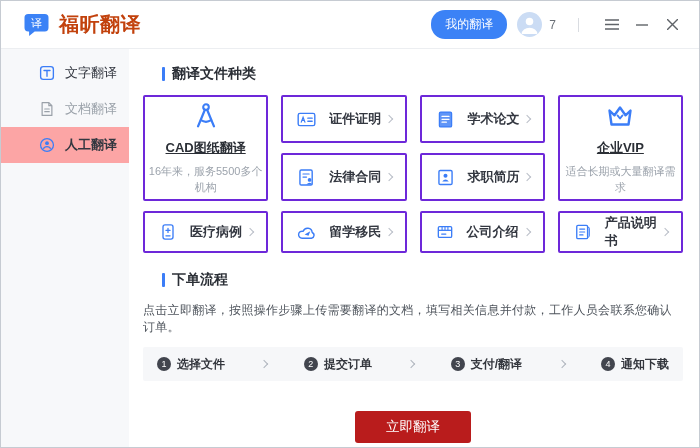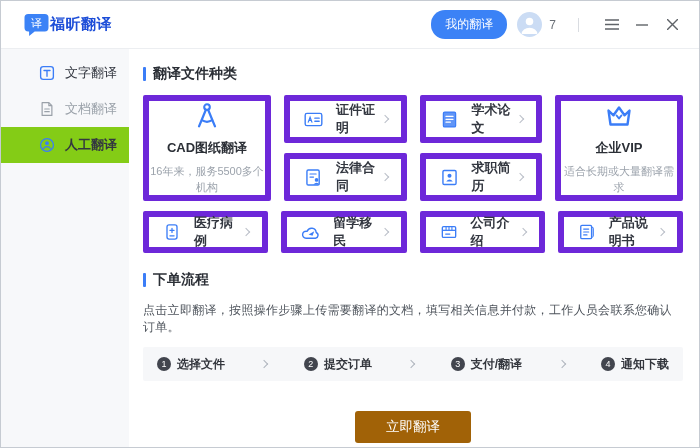--- a/index.html
+++ b/index.html
@@ -2,61 +2,61 @@
 <html><head>
 <meta charset="utf-8">
 <style>
   * { margin:0; padding:0; box-sizing:border-box; }
   html,body { width:700px; height:448px; background:#fff; font-family:"Liberation Sans","DejaVu Sans",sans-serif; }
   .window { width:700px; height:448px; background:#fff; border:1px solid #c6cbd2; display:flex; flex-direction:column; overflow:hidden; }
 
   
   .titlebar { height:48px; flex:0 0 48px; display:flex; align-items:center; padding:0 16px 0 22px; border-bottom:1px solid #eceef1; background:#fff; }
   .logo { width:27px; height:24px; position:relative; flex:0 0 27px; }
-  .app-title { font-size:15px; font-weight:bold; color:#1d4ed8; letter-spacing:.5px; }
+  .app-title { font-size:20px; font-weight:bold; color:#c2410c; margin-left:9px; letter-spacing:.5px; }
   .tb-right { margin-left:auto; display:flex; align-items:center; }
   .btn-my { background:#3b82f6; color:#fff; font-size:12px; border:none; border-radius:14px; padding:6px 14px; cursor:pointer; }
   .avatar { width:25px; height:25px; border-radius:50%; background:#cbdcf4; margin-left:10px; overflow:hidden; display:inline-flex; align-items:flex-end; justify-content:center; }
   .user-count { font-size:12px; color:#6b7077; margin-left:7px; }
   .tb-div { width:1px; height:14px; background:#d9dce1; margin:0 14px 0 22px; }
   .wc { width:22px; height:22px; display:inline-flex; align-items:center; justify-content:center; margin-left:8px; color:#5f6368; cursor:pointer; }
 
   
   .body { flex:1; display:flex; min-height:0; }
   .sidebar { width:128px; flex:0 0 128px; background:#f7f8fa; padding-top:6px; }
   .side-item { height:36px; display:flex; align-items:center; padding-left:37px; font-size:13px; color:#333740; cursor:pointer; }
   .side-item .s-label { margin-left:9px; }
   .side-item.dim { color:#9aa1a9; }
-  .side-item.active { background:#84cc16; font-weight:bold; }
+  .side-item.active { background:#fca5a5; font-weight:bold; }
 
   .main { flex:1; padding:16px 16px 0 14px; background:#fff; overflow:hidden; }
-  .sec-title { display:flex; align-items:center; font-size:14px; font-weight:bold; color:#2b2f36; }
+  .sec-title { display:flex; align-items:center; font-size:14px; font-weight:bold; color:#2b2f36;margin-left:19px; }
   .accent { width:3px; height:14px; background:#3b7df7; border-radius:1px; margin-right:7px; }
 
   
   .grid-top { margin-top:12px; display:grid; grid-template-columns:repeat(4,1fr); grid-auto-rows:48px; gap:10px 13px; }
   .grid-bottom { margin-top:10px; display:grid; grid-template-columns:repeat(4,1fr); grid-auto-rows:42px; gap:20px 13px; }
-  .card { background:#fff; border:6px solid #6d28d9; border-radius:2px; cursor:pointer; }
+  .card { background:#fff; border:2px solid #6d28d9; border-radius:2px; cursor:pointer; }
   .card.small { display:flex; align-items:center; padding:0 13px; }
   .card.small .c-label { font-size:13px; font-weight:bold; color:#333740; margin-left:12px; }
   .card.tall { grid-row:span 2; display:flex; flex-direction:column; align-items:center; justify-content:center; text-align:center; }
-  .card.tall .t-title { font-size:13px; font-weight:bold; color:#2b2f36; margin-top:8px; }
+  .card.tall .t-title { font-size:13px; font-weight:bold; color:#2b2f36; margin-top:8px;text-decoration:underline; }
   .card.tall .t-sub { font-size:11px; color:#9ca3ac; margin-top:6px; width:116px; line-height:1.5; }
   .chev { width:6px; height:6px; border-top:1.5px solid #b9bec7; border-right:1.5px solid #b9bec7; transform:rotate(45deg); margin-left:auto; flex:0 0 6px; }
 
   
   .sec2 { margin-top:18px; }
   .flow-desc { font-size:12px; color:#4e545c; margin-top:13px; letter-spacing:.3px; }
   .steps { margin-top:11px; height:34px; background:#f6f7f9; border-radius:2px; display:flex; align-items:center; justify-content:space-between; padding:0 14px; }
   .step { display:flex; align-items:center; }
   .step-circle { width:14px; height:14px; border-radius:50%; background:#42454e; color:#fff; font-size:9px; display:inline-flex; align-items:center; justify-content:center; }
   .step-label { font-size:12px; font-weight:bold; color:#33363d; margin-left:6px; }
   .step-sep { width:6px; height:6px; border-top:1.5px solid #aeb4bd; border-right:1.5px solid #aeb4bd; transform:rotate(45deg); }
   .cta-wrap { display:flex; justify-content:center; margin-top:30px; }
-  .btn-cta { width:116px; height:32px; background:#a16207; color:#fff; font-size:13.5px; border:none; border-radius:3px; cursor:pointer; font-family:inherit; }
+  .btn-cta { width:116px; height:32px; background:#b91c1c; color:#fff; font-size:13.5px; border:none; border-radius:3px; cursor:pointer; font-family:inherit; }
 
   svg { display:block; }
 </style>
 </head>
 <body>
 
 <div class="window">
 
   <div class="titlebar">
     <span class="logo">

